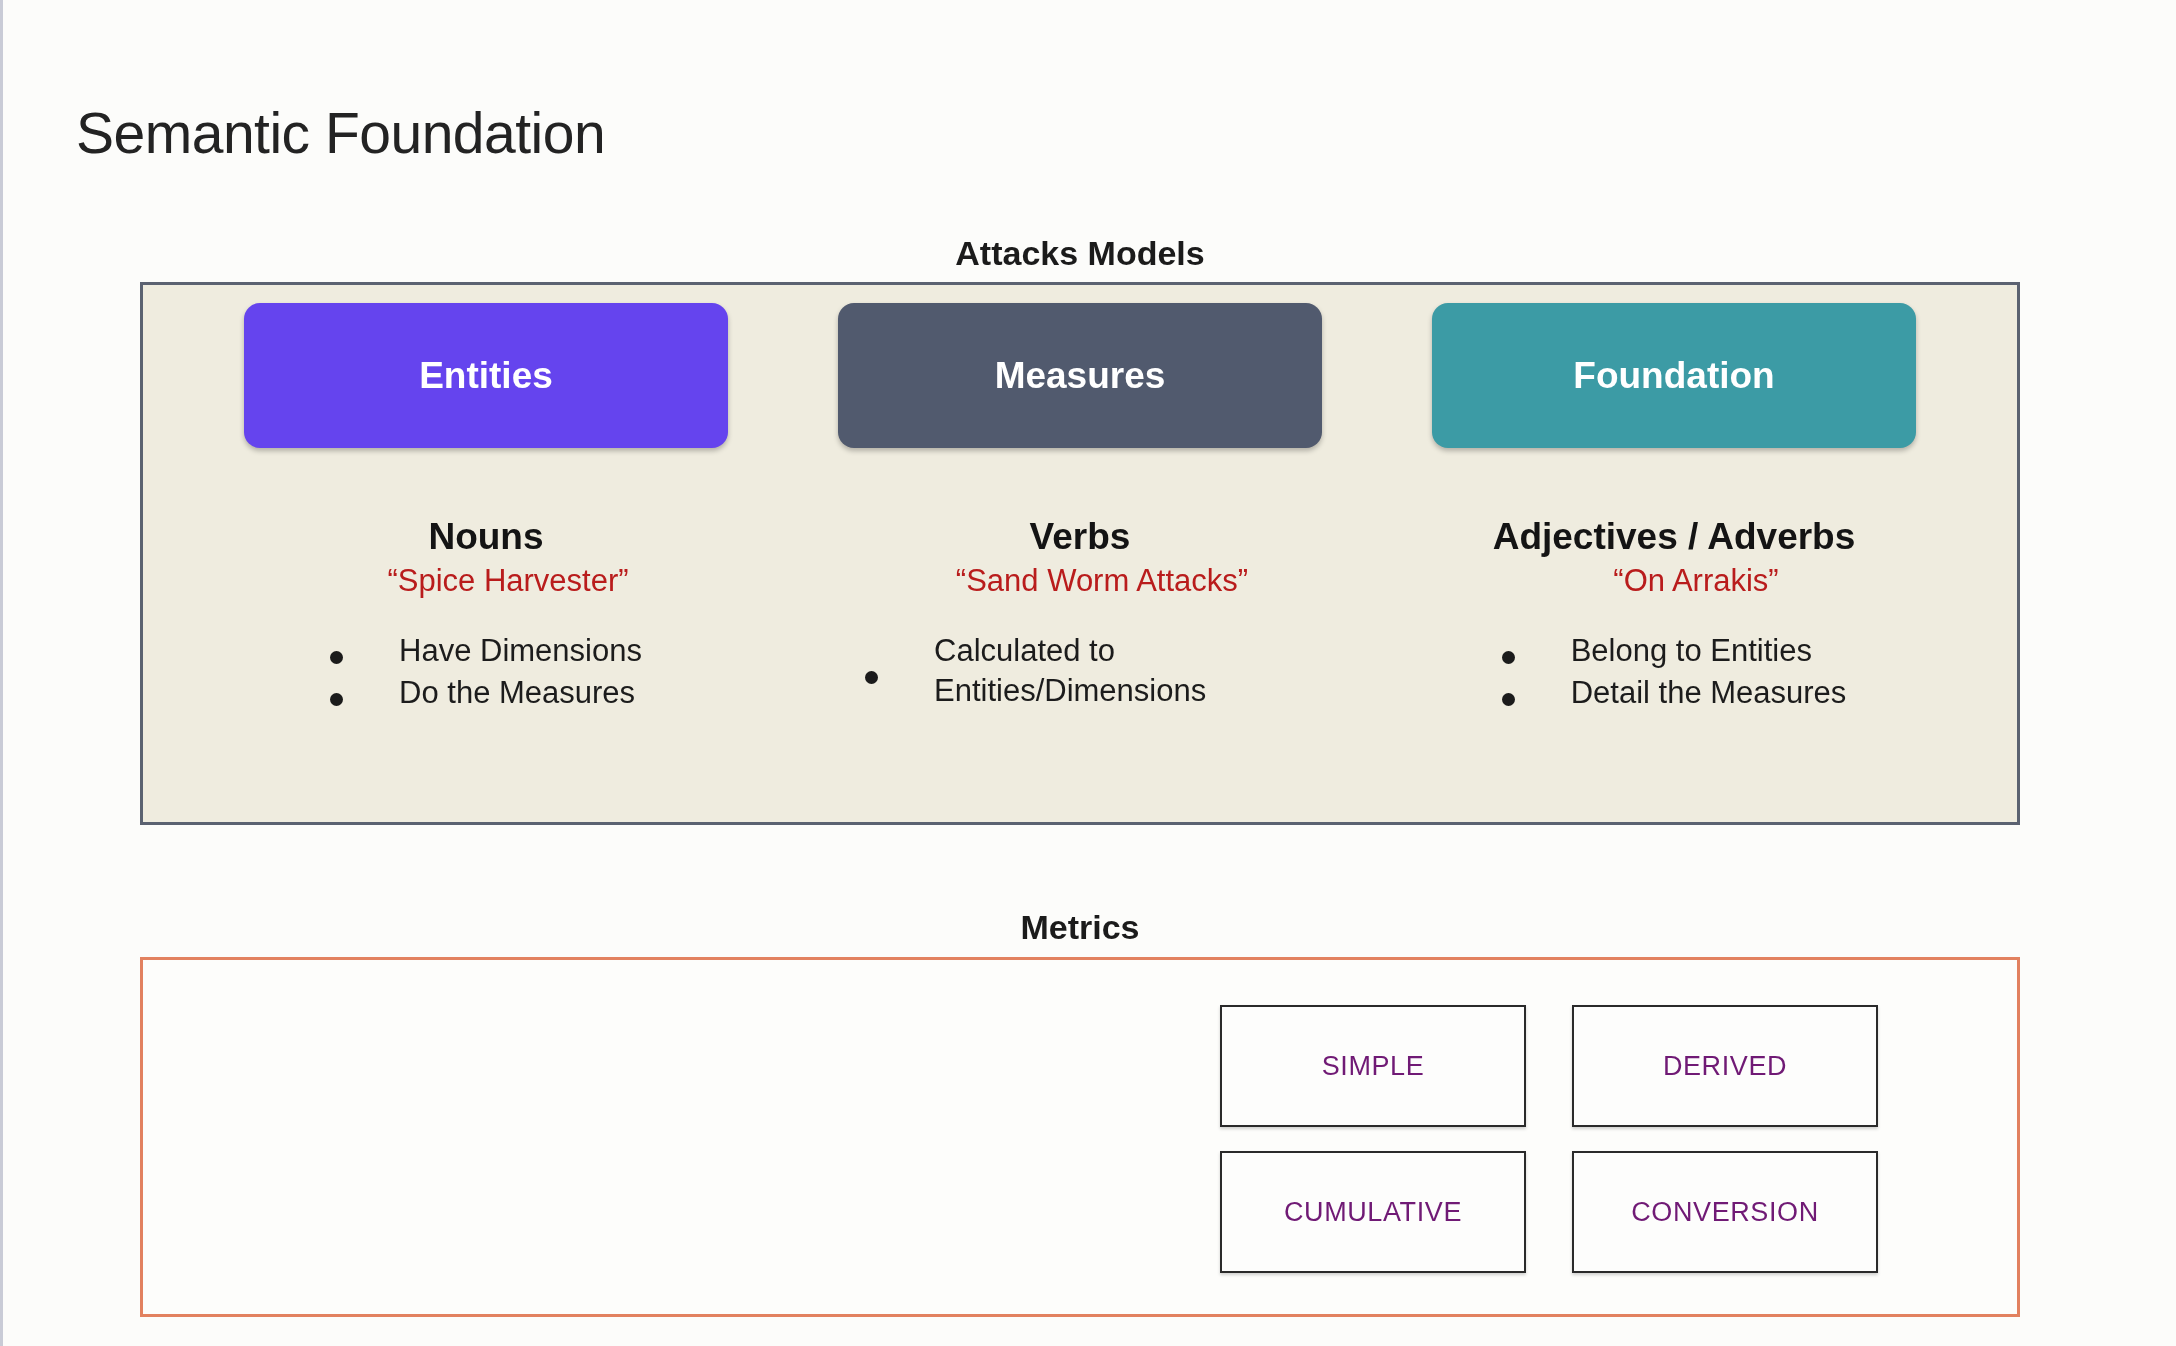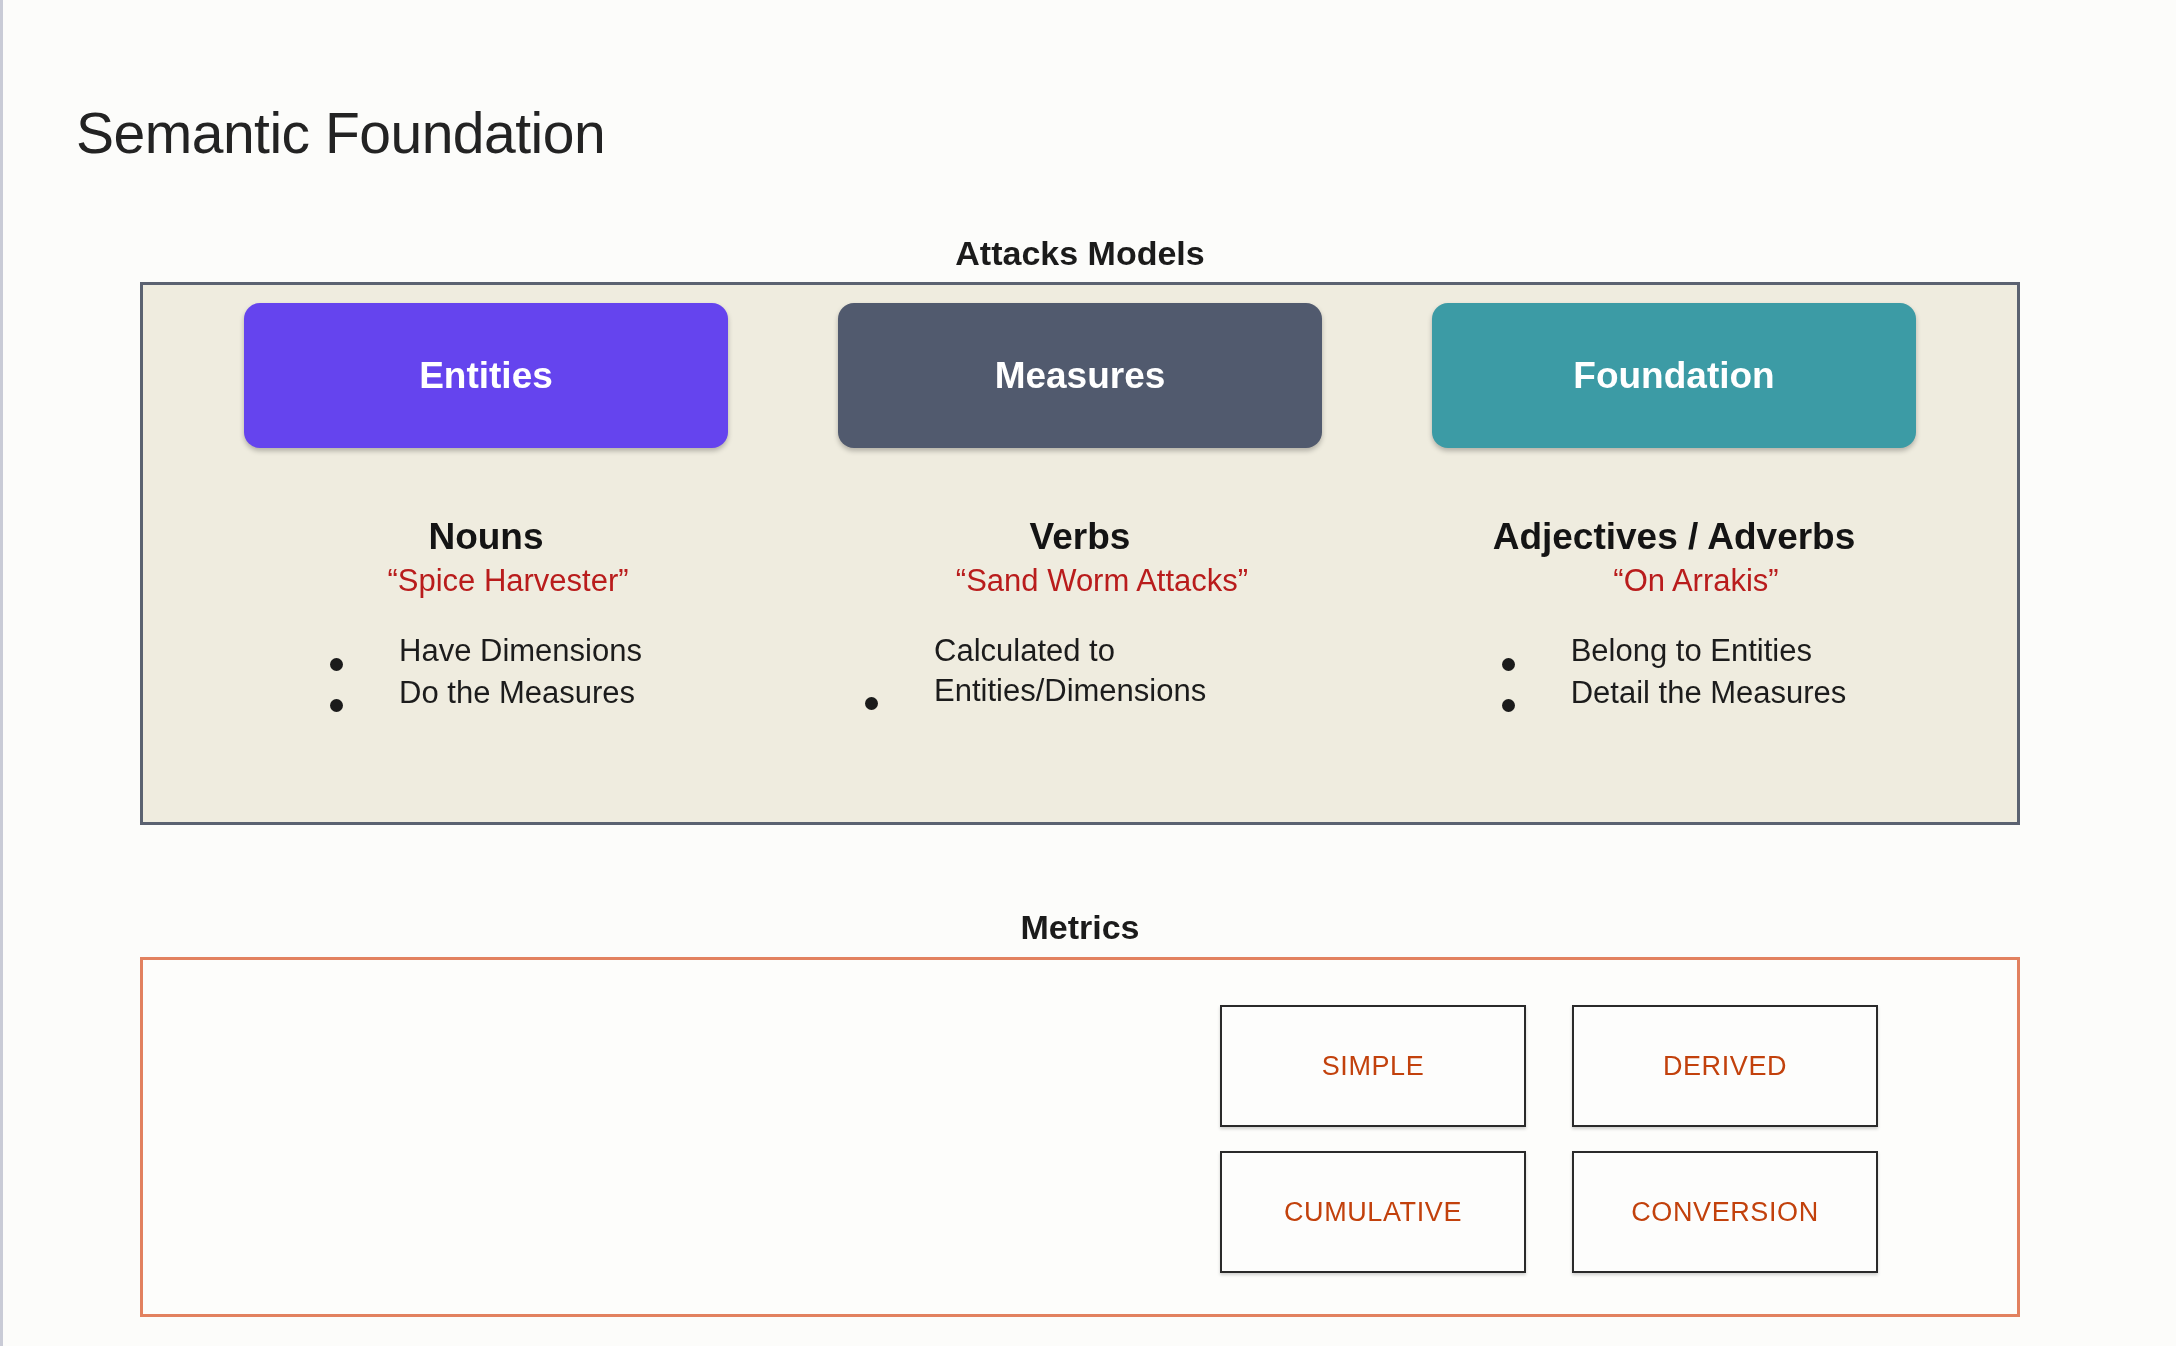--- a/index.html
+++ b/index.html
@@ -116,21 +116,21 @@
 
   .bullet-list {
     margin: 0;
     padding: 0;
     list-style: none;
     margin-top: 32px;
     align-self: center;
   }
   .bullet-list li {
     display: flex;
-    align-items: flex-end;
+    align-items: center;
     font-size: 31px;
     line-height: 1.28;
     color: #1c1c1c;
     margin-bottom: 2px;
   }
   .bullet-dot {
     width: 13px;
     height: 13px;
     border-radius: 50%;
     background: #1b1b1b;
@@ -176,21 +176,21 @@
     row-gap: 24px;
   }
   .metric-box {
     border: 2px solid #2a2a2a;
     background: #fdfdfc;
     display: flex;
     align-items: center;
     justify-content: center;
     font-size: 27px;
     letter-spacing: 0.6px;
-    color: #c2410c;
+    color: #701a75;
     box-sizing: border-box;
     box-shadow: 0 2px 3px rgba(0,0,0,0.18);
   }
 </style>
 </head>
 <body>
 
 <div class="left-edge-rule"></div>
 
 <h1 class="slide-title">Semantic Foundation</h1>

